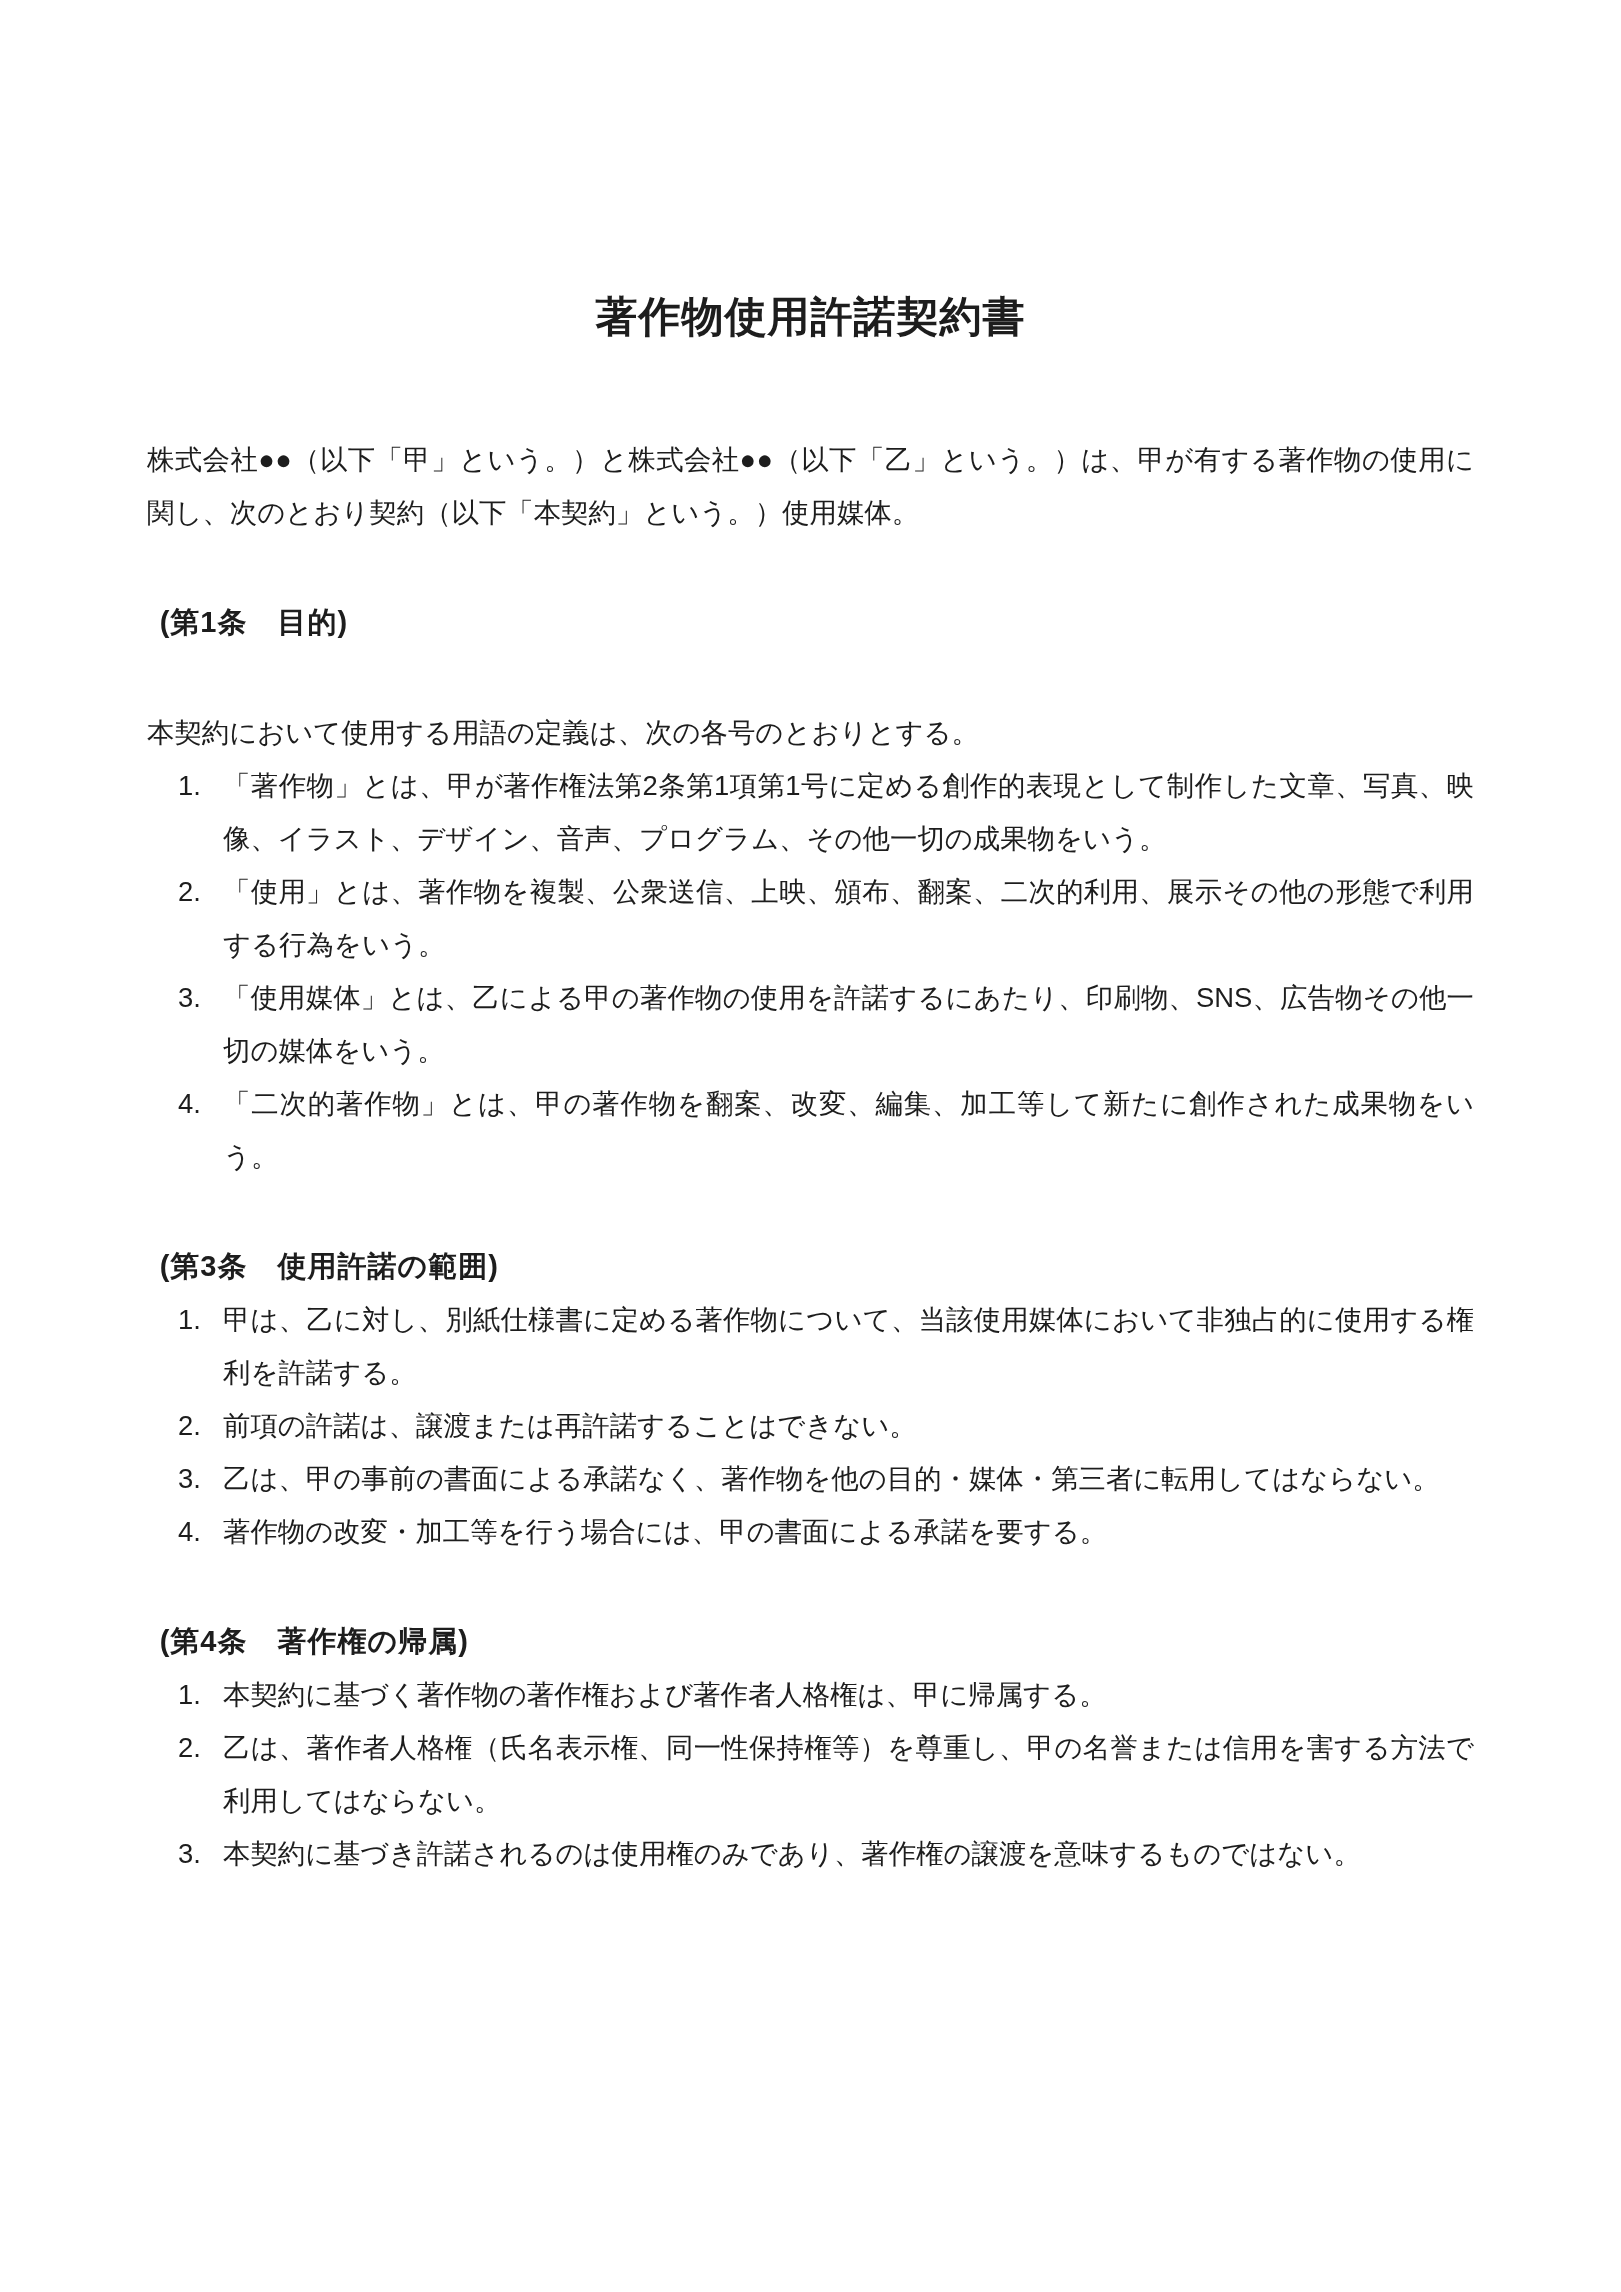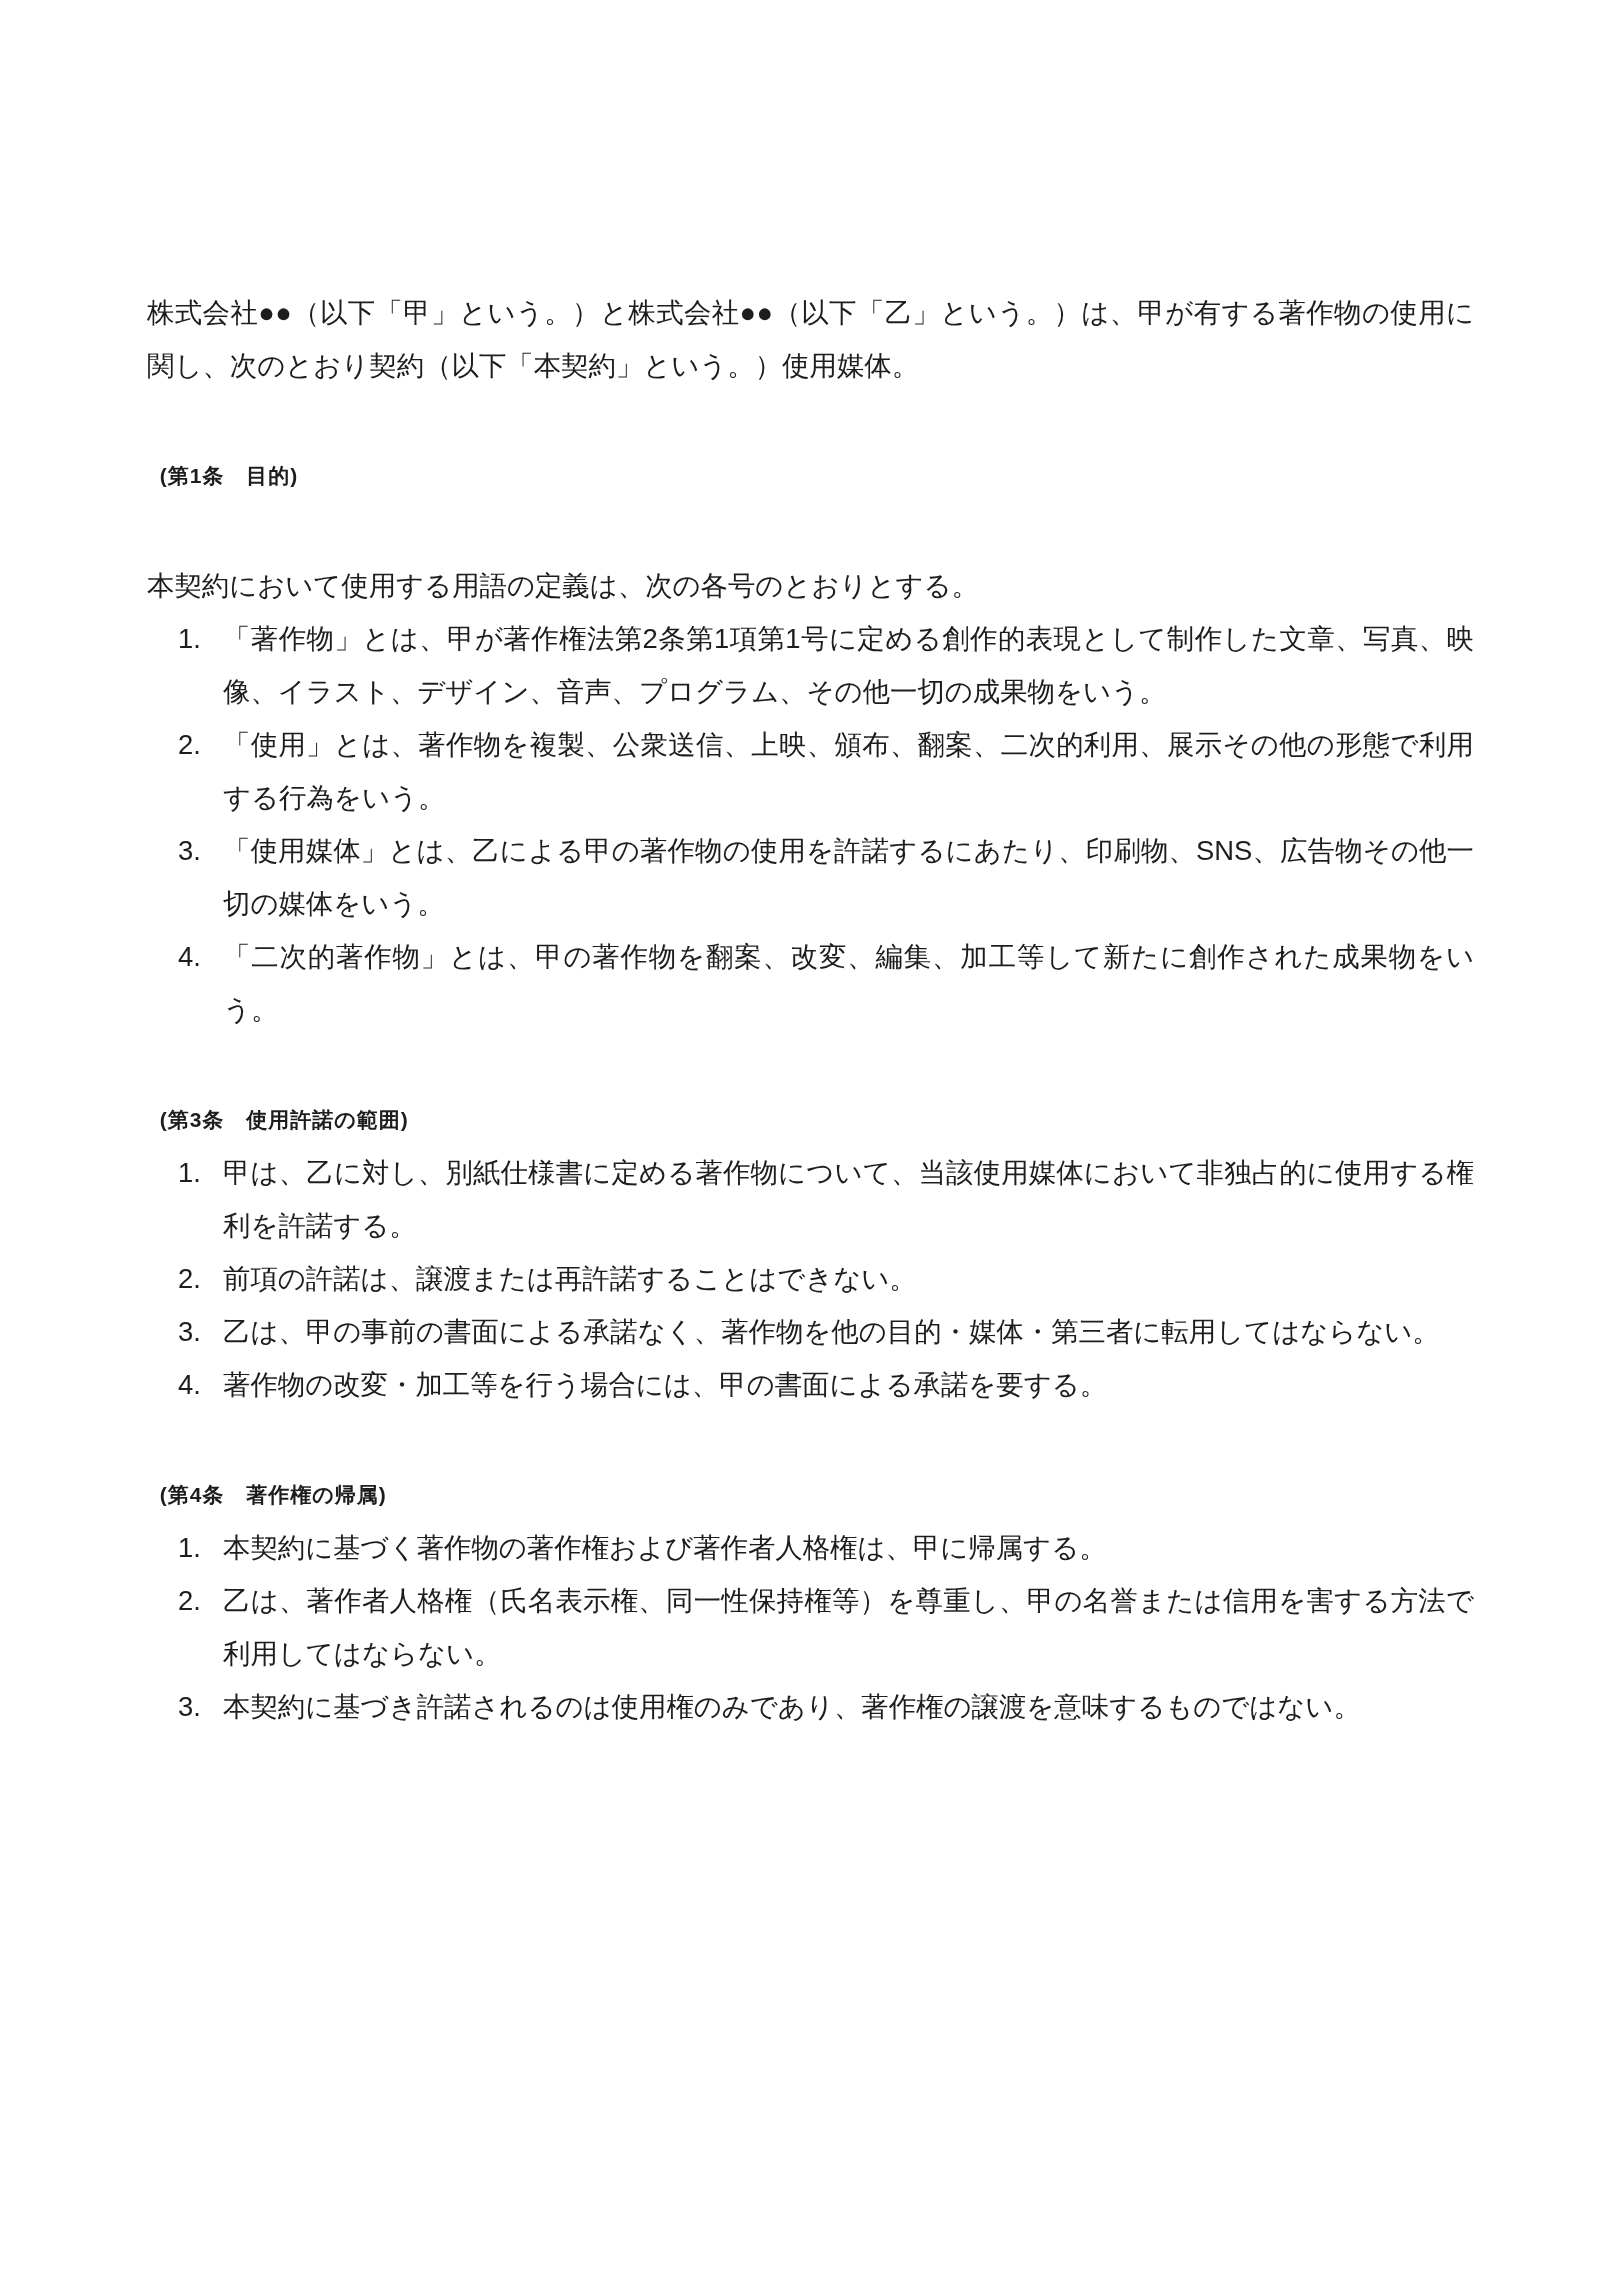--- a/index.html
+++ b/index.html
@@ -32,21 +32,21 @@
   .intro {
     margin: 0;
     text-align: justify;
   }
   .article {
     margin-top: 57px;
   }
   .article-heading {
     margin: 0;
     padding-left: 12.7px;
-    font-size: 21px;
+    font-size: 29px;
     line-height: 53px;
     font-weight: 700;
     letter-spacing: 1px;
   }
   .article-body {
     margin: 0;
     text-align: justify;
   }
   ol.clauses {
     margin: 0;
@@ -64,20 +64,21 @@
     position: absolute;
     left: -45px;
     top: 0;
   }
 </style>
 </head>
 <body>
 
 <div class="page">
 
+  <h1 class="doc-title">著作物使用許諾契約書</h1>
 
   <p class="intro">株式会社●●（以下「甲」という。）と株式会社●●（以下「乙」という。）は、甲が有する著作物の使用に関し、次のとおり契約（以下「本契約」という。）使用媒体。</p>
 
   <section class="article">
     <h2 class="article-heading">(第1条　目的)</h2>
   </section>
 
   <section class="article">
     <p class="article-body">本契約において使用する用語の定義は、次の各号のとおりとする。</p>
     <ol class="clauses">

